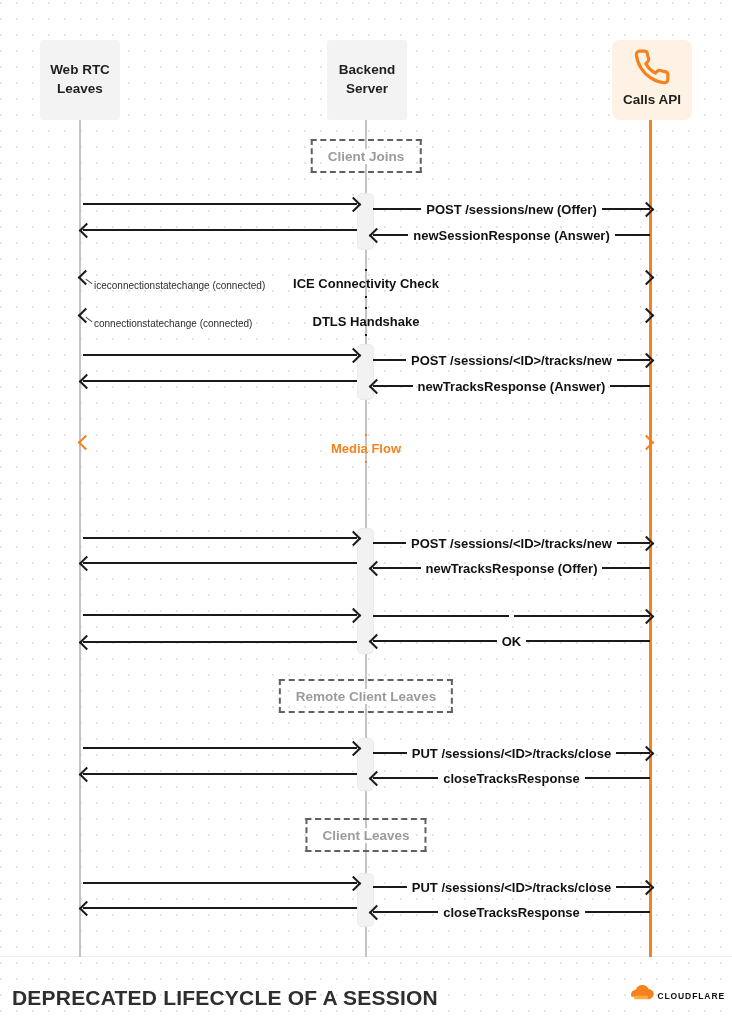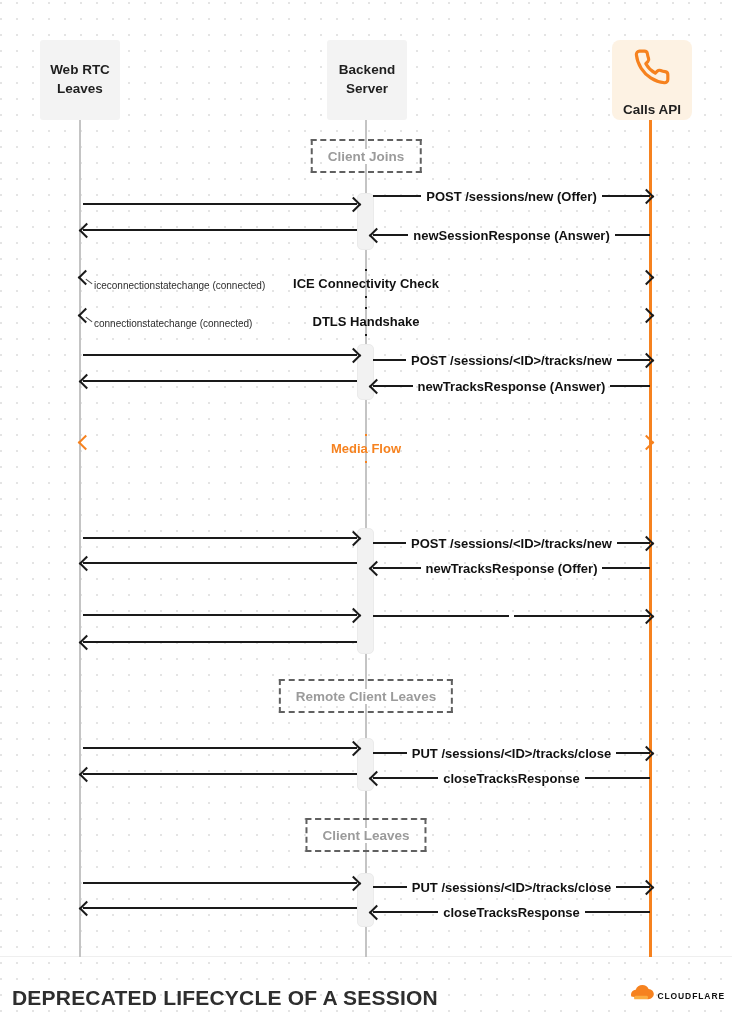--- a/index.html
+++ b/index.html
@@ -5,21 +5,21 @@
   html,body{margin:0;padding:0;}
   body{width:732px;height:1019px;font-family:"Liberation Sans",sans-serif;}
   .canvas{position:relative;width:732px;height:1019px;overflow:hidden;background:#fff;
     background-image:radial-gradient(#e4e4e4 1.1px, transparent 1.2px);
     background-size:16px 16px;background-position:9px 11px;}
   
   .actor{position:absolute;top:40px;width:80px;height:80px;background:#f3f3f3;border-radius:3px;
     display:flex;align-items:center;justify-content:center;z-index:4;}
   .actor .alabel{font-weight:700;font-size:13.5px;color:#1f1f1f;text-align:center;white-space:pre-line;line-height:1.4;}
   .actor.calls{background:#fdf2e3;border-radius:8px;flex-direction:column;justify-content:flex-start;padding-top:8px;box-sizing:border-box;}
-  .actor.calls .alabel{margin-top:11px;}
+  .actor.calls .alabel{margin-top:1px;}
   
   .life{position:absolute;top:119px;height:838px;z-index:1;}
   .life.gray{width:2px;background:#c4c4c4;}
   .life.orange{width:2.5px;background:#f6821f;}
   
   .abar{position:absolute;left:357px;width:17px;background:#f2f2f2;border:1px solid #ebebeb;
     border-radius:5px;box-sizing:border-box;z-index:2;}
   
   .phase{position:absolute;left:366px;transform:translateX(-50%);border:2px dashed #606060;
     padding:6px 12px;z-index:5;}
@@ -90,21 +90,21 @@
   <div class="phase" style="top:679px">
     <span class="plabel">Remote Client Leaves</span>
   </div>
   <div class="phase" style="top:818px">
     <span class="plabel">Client Leaves</span>
   </div>
 
   <div class="larrow" style="top:203px">
       <span class="chev r"></span>
     </div>
-  <div class="msg right" style="top:188px">
+  <div class="msg right" style="top:201px">
     <span class="seg"></span>
     <span class="mlabel">POST /sessions/new (Offer)</span>
     <span class="seg"></span>
     <span class="chev r"></span>
   </div>
   <div class="larrow" style="top:229px">
       <span class="chev l"></span>
     </div>
   <div class="msg right" style="top:227px">
     <span class="chev l"></span>
@@ -182,20 +182,26 @@
       <span class="chev r"></span>
     </div>
   <div class="msg right" style="top:608px">
     <span class="seg"></span>
     <span class="seg"></span>
     <span class="chev r"></span>
   </div>
   <div class="larrow" style="top:641px">
       <span class="chev l"></span>
     </div>
+  <div class="msg right" style="top:633px">
+    <span class="chev l"></span>
+    <span class="seg"></span>
+    <span class="mlabel">OK</span>
+    <span class="seg"></span>
+  </div>
 
   <div class="larrow" style="top:747px">
       <span class="chev r"></span>
     </div>
   <div class="msg right" style="top:745px">
     <span class="seg"></span>
     <span class="mlabel">PUT /sessions/&lt;ID&gt;/tracks/close</span>
     <span class="seg"></span>
     <span class="chev r"></span>
   </div>

